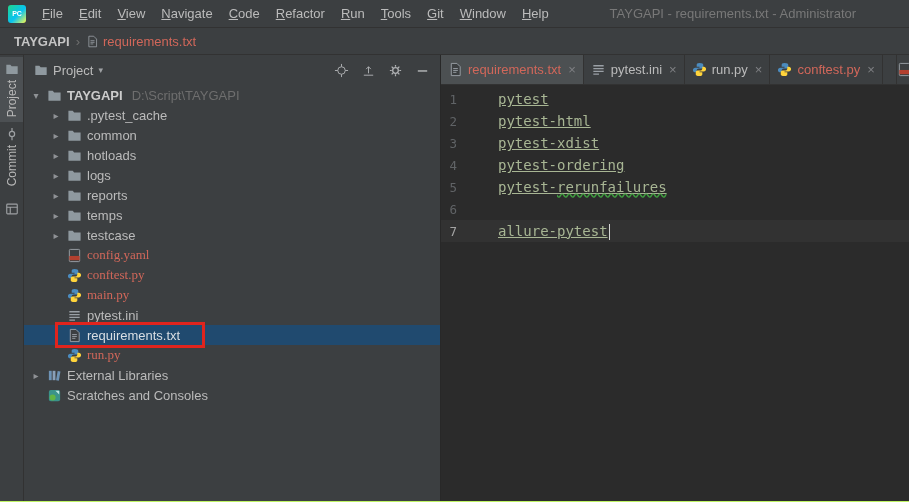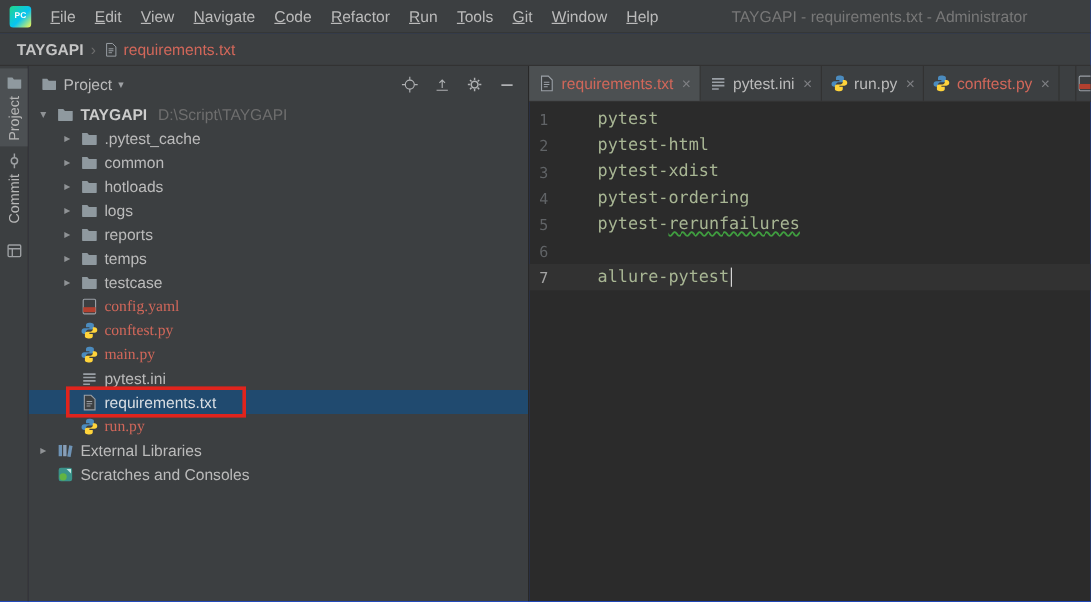--- a/index.html
+++ b/index.html
@@ -1,17 +1,17 @@
 <!DOCTYPE html>
 <html><head>
 <meta charset="utf-8">
 <style>
   * { margin:0; padding:0; box-sizing:border-box; }
   body { background:#1e1e1e; font-family:"Liberation Sans", sans-serif; }
-  .app { width:909px; height:502px; background:#1d4ed8; position:relative; overflow:hidden;
+  .app { width:909px; height:502px; background:#bef264; position:relative; overflow:hidden;
          color:#bbbbbb; font-size:13px; }
 
   
   .menubar { height:28px; display:flex; align-items:center; padding-left:6px;
              background:#3c3f41; border-bottom:1px solid #323232; }
   .logo { width:18px; height:18px; border-radius:3px; margin:0 8px 0 2px;
           background:linear-gradient(135deg,#21d789 0%,#07c3f2 55%,#fcf84a 100%);
           display:flex; align-items:center; justify-content:center;
           font-size:7px; font-weight:bold; color:#fff; flex:none; }
   .menu-item { display:inline-block; line-height:27px; padding:0 8px; color:#bbbbbb; cursor:default; }
@@ -74,21 +74,21 @@
   .tab-close { color:#7f8084; font-size:13px; margin-left:2px; }
   .tab-sliver { position:absolute; right:0; top:0; height:29px; width:13px;
                 display:flex; align-items:center; border-left:1px solid #323232;
                 background:#3c3f41; overflow:hidden; }
 
   .editor-body { flex:1; padding-top:3px; font-family:"DejaVu Sans Mono", monospace;
                  font-size:14px; position:relative; }
   .line { height:22px; display:flex; align-items:center; }
   .line .num { width:30px; padding-right:14px; text-align:right;
                color:#606366; font-size:12.5px; flex:none; }
-  .line .txt { padding-left:27px; color:#a8b694; white-space:pre; }
+  .line .txt { padding-left:27px; color:#a8b694; white-space:pre;text-decoration:underline; }
   .line.current { background:#323232; }
   .line.current .num { color:#a4a4a4; }
   .typo { text-decoration:underline; text-decoration-style:wavy; text-decoration-color:#3f9e3f; }
   .caret { display:inline-block; width:1px; height:16px; background:#d4d4d4;
            vertical-align:middle; margin-left:1px; }
 </style>
 </head>
 <body>
 
 <svg width="0" height="0" style="position:absolute">

